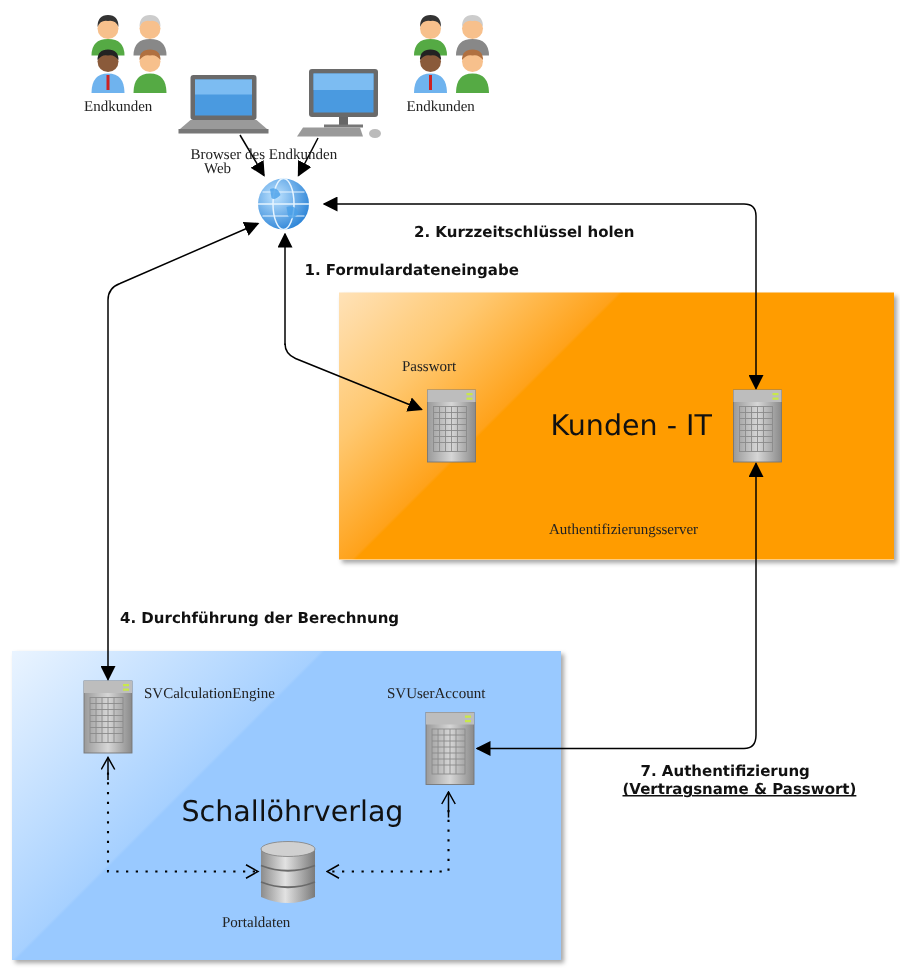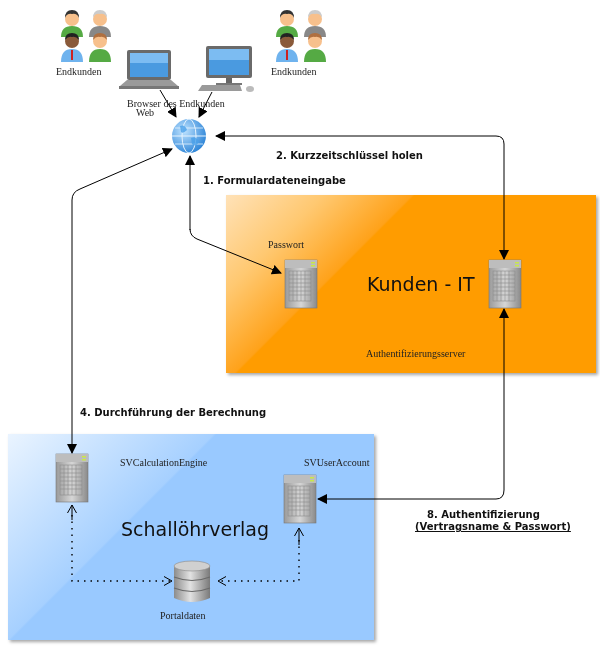--- a/index.html
+++ b/index.html
@@ -16,21 +16,21 @@
   .zone-title { position:absolute; font-size:19px; white-space:nowrap; color:#111; }
   svg.wires { position:absolute; left:0; top:0; }
 </style>
 </head>
 <body>
 
 <div class="zone zone-orange"></div>
 <div class="zone zone-blue"></div>
 
 <div class="zone-title" style="left:367px; top:273px;">Kunden - IT</div>
-<div class="zone-title" style="left:121px; top:518px;">Schallöhrverlag</div>
+<div class="zone-title" style="left:121px; top:530px;">Schallöhrverlag</div>
 
 <svg class="wires" width="600" height="647">
   <defs>
     <marker id="ah" markerWidth="10" markerHeight="10" refX="9" refY="5" orient="auto" markerUnits="userSpaceOnUse">
       <path d="M0,0 L10,5 L0,10 z" fill="#000"></path>
     </marker>
     <marker id="oa" markerWidth="10" markerHeight="10" refX="9" refY="5" orient="auto" markerUnits="userSpaceOnUse">
       <path d="M1,0.5 L9,5 L1,9.5" fill="none" stroke="#000" stroke-width="1"></path>
     </marker>
   </defs>
@@ -138,21 +138,21 @@
   <line x1="1" y1="18" x2="35" y2="18" stroke="#e6f4ff" stroke-width="1"></line>
   <line x1="4" y1="10" x2="32" y2="10" stroke="#e6f4ff" stroke-width="0.8"></line>
   <line x1="4" y1="26" x2="32" y2="26" stroke="#e6f4ff" stroke-width="0.8"></line>
   <path d="M9,8 Q14,6 16,12 Q12,16 10,14z M20,20 Q26,18 28,24 Q24,30 21,26z" fill="#4aa0e8" opacity="0.8"></path>
 </svg>
 <div class="lbl" style="left:136px; top:107px;">Web</div>
 
 <div class="step" style="left:276px; top:150px;">2. Kurzzeitschlüssel holen</div>
 <div class="step" style="left:203px; top:175px;">1. Formulardateneingabe</div>
 <div class="step" style="left:80px; top:407px;">4. Durchführung der Berechnung</div>
-<div class="step" style="left:427px; top:509px;">8. Authentifizierung</div>
+<div class="step" style="left:427px; top:509px;">7. Authentifizierung</div>
 <div class="step" style="left:415px; top:521px;text-decoration:underline;">(Vertragsname &amp; Passwort)</div>
 
 <svg class="abs" style="left:284px; top:259px;" width="34" height="50" viewBox="0 0 34 50">
   <defs>
       <linearGradient id="sg1" x1="0" x2="1">
         <stop offset="0" stop-color="#9a9a9a"></stop>
         <stop offset="0.5" stop-color="#d6d6d6"></stop>
         <stop offset="1" stop-color="#8a8a8a"></stop>
       </linearGradient>
     </defs>
@@ -209,49 +209,49 @@
       <line x1="5" y1="24" x2="27" y2="24"></line>
       <line x1="5" y1="28" x2="27" y2="28"></line>
       <line x1="5" y1="32" x2="27" y2="32"></line>
       <line x1="5" y1="36" x2="27" y2="36"></line>
     <line x1="9" y1="12" x2="9" y2="42"></line>
       <line x1="13" y1="12" x2="13" y2="42"></line>
       <line x1="17" y1="12" x2="17" y2="42"></line>
       <line x1="21" y1="12" x2="21" y2="42"></line>
   </g>
 </svg>
-<div class="lbl" style="left:96px; top:457px;margin-left:24px;">SVCalculationEngine</div>
+<div class="lbl" style="left:96px; top:457px;">SVCalculationEngine</div>
 
 <svg class="abs" style="left:283px; top:474px;" width="34" height="50" viewBox="0 0 34 50">
   <rect x="1" y="1" width="32" height="48" fill="url(#sg1)" stroke="#777" stroke-width="0.6"></rect>
   <rect x="1" y="1" width="32" height="8" fill="#bdbdbd"></rect>
   <rect x="27" y="3" width="4" height="1.5" fill="#c8e84a"></rect>
     <rect x="27" y="6" width="4" height="1.5" fill="#c8e84a"></rect>
   <g fill="none" stroke="#8a8a8a" stroke-width="0.6">
     <rect x="5" y="12" width="22" height="30"></rect>
     <line x1="5" y1="16" x2="27" y2="16"></line>
       <line x1="5" y1="20" x2="27" y2="20"></line>
       <line x1="5" y1="24" x2="27" y2="24"></line>
       <line x1="5" y1="28" x2="27" y2="28"></line>
       <line x1="5" y1="32" x2="27" y2="32"></line>
       <line x1="5" y1="36" x2="27" y2="36"></line>
     <line x1="9" y1="12" x2="9" y2="42"></line>
       <line x1="13" y1="12" x2="13" y2="42"></line>
       <line x1="17" y1="12" x2="17" y2="42"></line>
       <line x1="21" y1="12" x2="21" y2="42"></line>
   </g>
 </svg>
-<div class="lbl" style="left:258px; top:457px;margin-left:46px;">SVUserAccount</div>
+<div class="lbl" style="left:258px; top:457px;">SVUserAccount</div>
 
 <svg class="abs" style="left:172px; top:560px;" width="40" height="44" viewBox="0 0 40 44">
   <defs>
       <linearGradient id="dg" x1="0" x2="1">
         <stop offset="0" stop-color="#8c8c8c"></stop>
         <stop offset="0.45" stop-color="#e2e2e2"></stop>
         <stop offset="1" stop-color="#7a7a7a"></stop>
       </linearGradient>
     </defs>
   <path d="M2,6 L2,38 Q20,46 38,38 L38,6z" fill="url(#dg)"></path>
   <ellipse cx="20" cy="6" rx="18" ry="5" fill="#d0d0d0" stroke="#888" stroke-width="0.6"></ellipse>
   <path d="M2,17 Q20,24 38,17" fill="none" stroke="#6a6a6a" stroke-width="1.2"></path>
   <path d="M2,28 Q20,35 38,28" fill="none" stroke="#6a6a6a" stroke-width="1.2"></path>
 </svg>
-<div class="lbl" style="left:160px; top:610px;">Portaldaten</div>
+<div class="lbl" style="left:148px; top:610px;">Portaldaten</div>
 
 </body></html>

